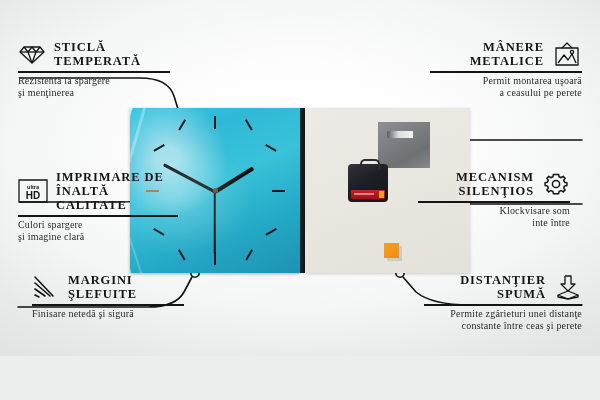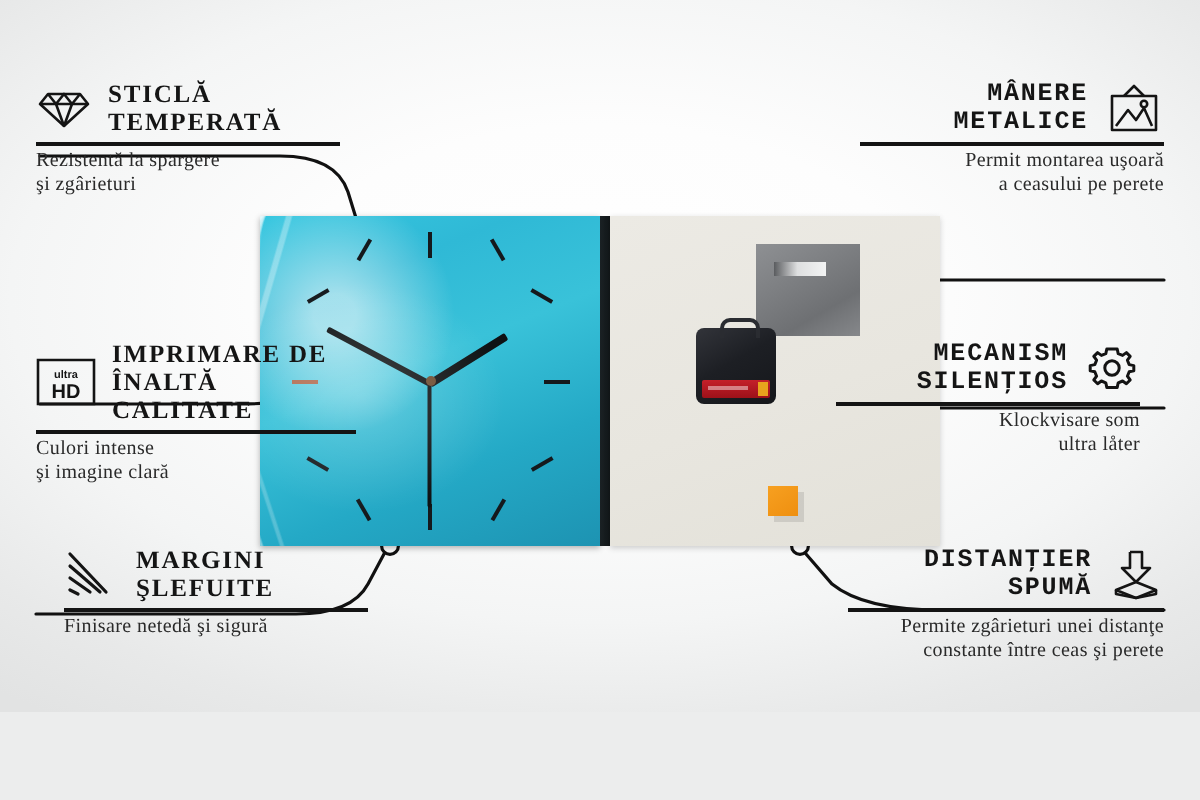--- a/index.html
+++ b/index.html
@@ -86,21 +86,21 @@
   .co-head{display:flex;align-items:center;gap:8px;}
   .co-title{
     font-size:12.5px;letter-spacing:.9px;color:#151515;line-height:14px;
     font-weight:700;text-transform:uppercase;
   }
   .co-rule{height:1.5px;background:#141414;margin:3px 0 2px;}
   .co-sub{font-size:10px;color:#2a2a2a;line-height:12px;letter-spacing:.2px;}
   .left .co-head{justify-content:flex-start;}
   .left .co-title{text-align:left;}
   .left .co-sub{text-align:left;}
-  .right .co-head{justify-content:flex-end;font-family:Liberation Mono, monospace;}
+  .right .co-head{justify-content:flex-end;}
   .right .co-title{text-align:right;}
   .right .co-sub{text-align:right;}
   .ico{flex:0 0 auto;display:block;}
   svg.ico path,svg.ico line,svg.ico polyline,svg.ico polygon,svg.ico rect,svg.ico circle{vector-effect:non-scaling-stroke;}
   #wires{position:absolute;left:0;top:0;width:600px;height:400px;pointer-events:none;}
 </style>
 </head>
 <body>
 
 <div id="stage">
@@ -175,37 +175,37 @@
           <polyline points="10,10 14,5 18,10"></polyline>
         </g>
       </svg>
       <div>
         <div class="co-title">STICLĂ</div>
         <div class="co-title">TEMPERATĂ</div>
       </div>
     </div>
     <div class="co-rule"></div>
     <div class="co-sub">Rezistentă la spargere</div>
-    <div class="co-sub">şi zgârieturi</div>
+    <div class="co-sub">şi menţinerea</div>
   </div>
 
   <div class="callout left" style="left:18px;top:170px;width:160px;">
     <div class="co-head">
       <svg class="ico" width="30" height="26" viewBox="0 0 30 26">
         <rect x="1" y="2" width="28" height="22" fill="none" stroke="#141414" stroke-width="1.3"></rect>
         <text x="15" y="11" text-anchor="middle" font-family="Liberation Sans, sans-serif" font-size="5.5" font-weight="700" fill="#141414">ultra</text>
         <text x="15" y="21" text-anchor="middle" font-family="Liberation Sans, sans-serif" font-size="10" font-weight="700" fill="#141414">HD</text>
       </svg>
       <div>
         <div class="co-title">IMPRIMARE DE</div>
         <div class="co-title">ÎNALTĂ CALITATE</div>
       </div>
     </div>
     <div class="co-rule"></div>
-    <div class="co-sub">Culori intense</div>
+    <div class="co-sub">Culori spargere</div>
     <div class="co-sub">şi imagine clară</div>
   </div>
 
   <div class="callout left" style="left:32px;top:273px;width:152px;">
     <div class="co-head">
       <svg class="ico" width="28" height="26" viewBox="0 0 28 26">
         <g stroke="#141414" stroke-width="1.6" stroke-linecap="round">
           <line x1="3" y1="3" x2="21" y2="22"></line>
           <line x1="3" y1="9" x2="18" y2="22"></line>
           <line x1="3" y1="15" x2="13" y2="22"></line>
@@ -249,21 +249,21 @@
       </div>
       <svg class="ico" width="28" height="26" viewBox="0 0 28 26">
         <g fill="none" stroke="#141414" stroke-width="1.5" stroke-linejoin="round">
           <path d="M14,3.5 l2.6,0 0.5,2.3 2.2,0.9 1.9,-1.4 1.9,1.9 -1.4,1.9 0.9,2.2 2.3,0.5 0,2.6 -2.3,0.5 -0.9,2.2 1.4,1.9 -1.9,1.9 -1.9,-1.4 -2.2,0.9 -0.5,2.3 -2.6,0 -2.6,0 -0.5,-2.3 -2.2,-0.9 -1.9,1.4 -1.9,-1.9 1.4,-1.9 -0.9,-2.2 -2.3,-0.5 0,-2.6 2.3,-0.5 0.9,-2.2 -1.4,-1.9 1.9,-1.9 1.9,1.4 2.2,-0.9 0.5,-2.3 z"></path>
           <circle cx="14" cy="13" r="3.6"></circle>
         </g>
       </svg>
     </div>
     <div class="co-rule"></div>
     <div class="co-sub">Klockvisare som</div>
-    <div class="co-sub">ultra låter</div>
+    <div class="co-sub">inte între</div>
   </div>
 
   <div class="callout right" style="left:424px;top:273px;width:158px;">
     <div class="co-head">
       <div>
         <div class="co-title">DISTANŢIER</div>
         <div class="co-title">SPUMĂ</div>
       </div>
       <svg class="ico" width="28" height="26" viewBox="0 0 28 26">
         <g fill="none" stroke="#141414" stroke-width="1.3" stroke-linejoin="round">

